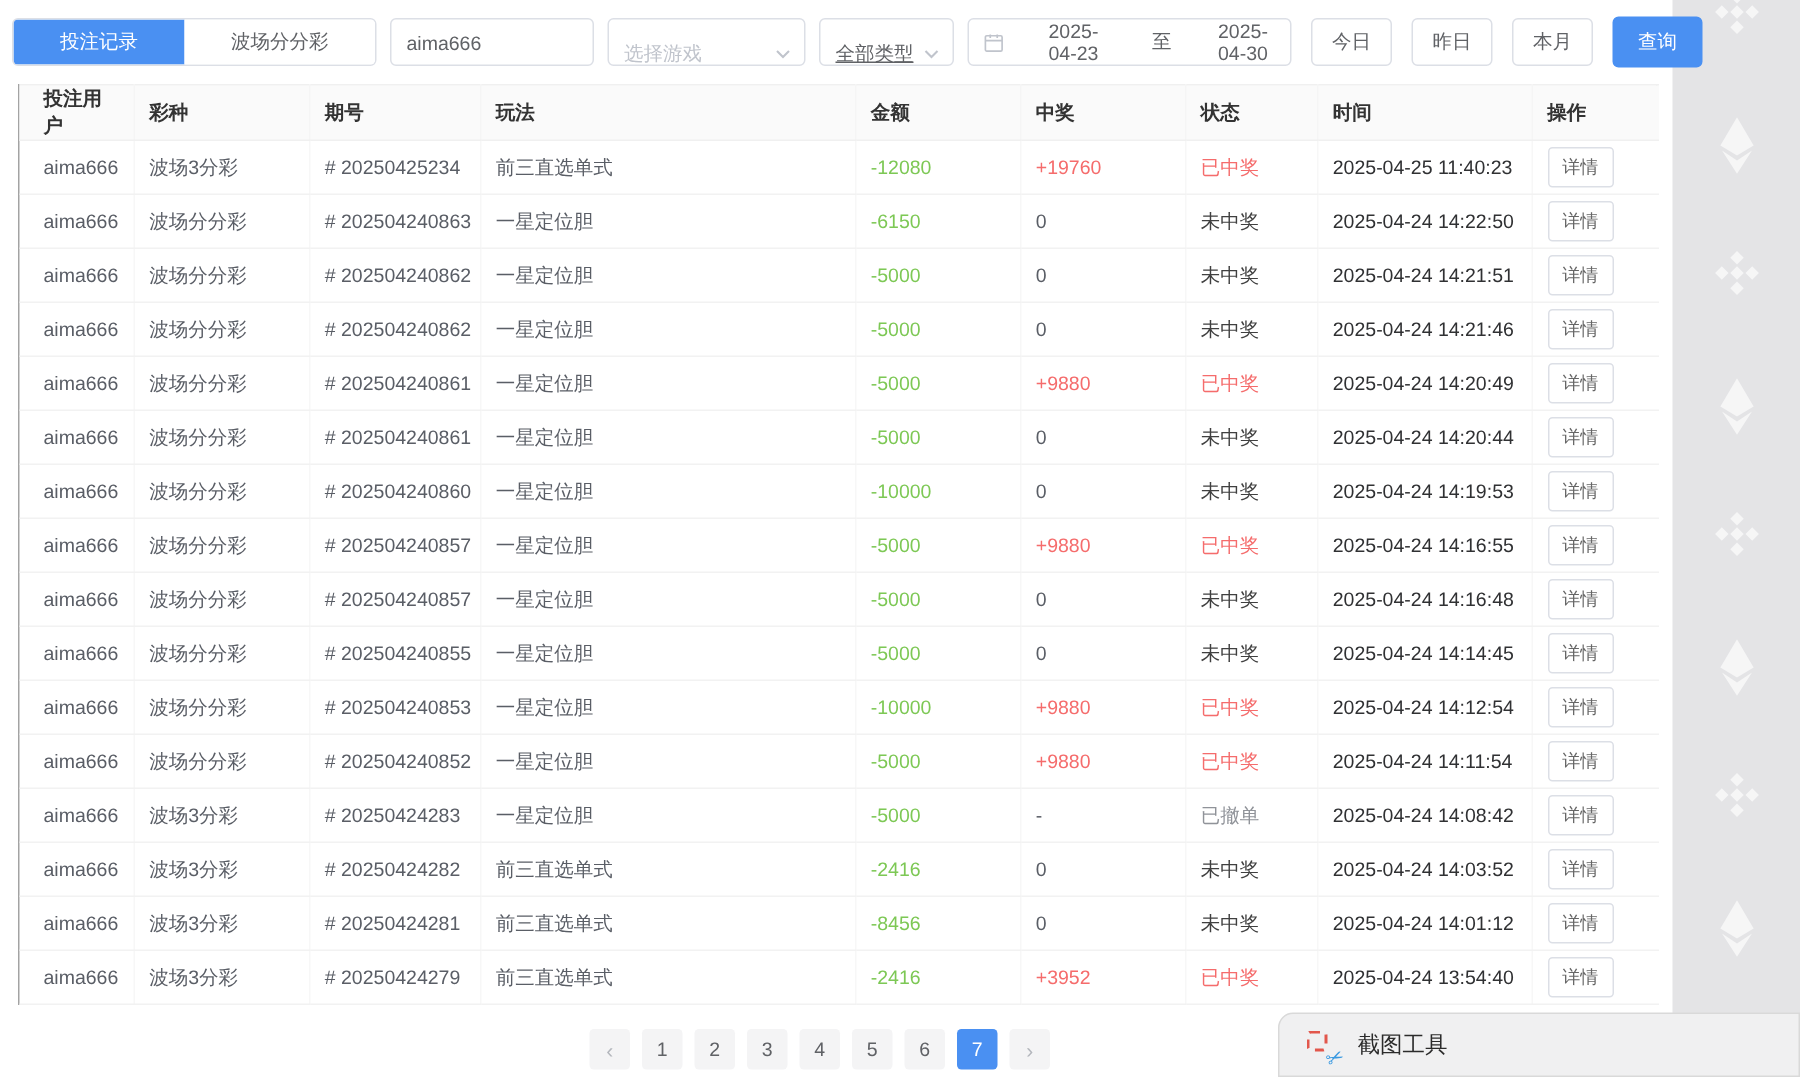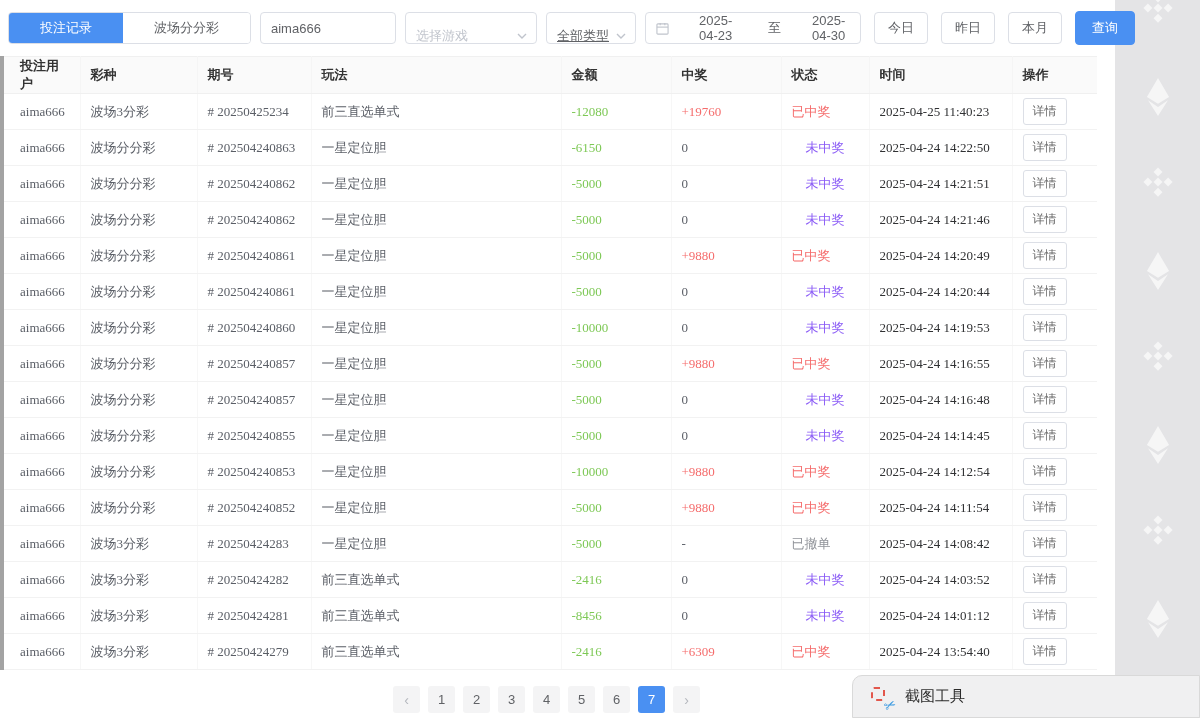--- a/index.html
+++ b/index.html
@@ -28,34 +28,34 @@
   .sel-type { width:90px;text-decoration:underline; }
   .chev { width:12px; height:12px; flex:0 0 auto; margin-left:6px; }
   .date-box { width:216px; padding:0 10px;gap:23px; }
   .date-box .cal { width:13px; height:13px; margin-right:7px; flex:0 0 auto; }
   .date-box .sep { margin:0 8px; color:#606266; }
   .btn { height:32px; border:1px solid #dcdfe6; border-radius:4px; background:#fff;
     font-size:13px; color:#606266; padding:0 13px; margin-left:13px; display:flex; align-items:center; cursor:pointer; }
   .btn.primary { background:#4a90f2; border-color:#4a90f2; color:#fff; padding:16px 16px; }
 
   
-  .grid-wrap { position:absolute; top:56px; left:0; width:1093px; border-left:4px solid #a3a3a3; border-right:1px solid #f0f0f0;font-family:Liberation Serif, serif; }
+  .grid-wrap { position:absolute; top:56px; left:12px; width:1093px; border-left:1px solid #a3a3a3; border-right:1px solid #f0f0f0; }
   table { width:100%; border-collapse:collapse; table-layout:fixed; }
   thead th { background:#fafafa; height:37px; text-align:left; font-size:13px; font-weight:bold;
     color:#333; padding:0 10px; border-top:1px solid #f0f0f0; border-bottom:1px solid #f0f0f0; border-right:1px solid #f5f5f5; }
   tbody td { height:36px; font-size:13px; color:#5a5e66; padding:0 10px;
     border-bottom:1px solid #f2f2f2; border-right:1px solid #f7f7f7; background:#fff;
     white-space:nowrap; overflow:hidden; }
   th:first-child, td:first-child { padding-left:16px; }
   th:last-child, td:last-child { border-right:none; }
   td.amount { color:#7dc855; }
   td.win.pos { color:#f56c6c; }
   td.win.zero, td.win.dash { color:#5a5e66; }
   td.status.win { color:#f56c6c; }
-  td.status.lose { color:#8b5cf6;text-align:center; }
+  td.status.lose { color:#404040; }
   td.status.cancel { color:#909399; }
   td.time { color:#303133; }
   .detail-btn { border:1px solid #dcdfe6; border-radius:3px; background:#fff; color:#666;
     font-size:12px; padding:4px 9px; cursor:pointer; font-family:inherit; }
 
   
   .pagination { position:absolute; top:686px; left:0; width:1093px;
     display:flex; justify-content:center; align-items:center; gap:8px; }
   .page-btn { min-width:27px; height:27px; border-radius:3px; background:#f4f4f5; color:#606266;
     font-size:13px; display:flex; align-items:center; justify-content:center; cursor:pointer; }
@@ -455,21 +455,21 @@
               <button class="detail-btn">详情</button>
             </td>
           </tr>
 
           <tr>
             <td>aima666</td>
             <td>波场3分彩</td>
             <td># 20250424279</td>
             <td>前三直选单式</td>
             <td class="amount">-2416</td>
-            <td class="win pos">+6309</td>
+            <td class="win pos">+3952</td>
             <td class="status win">已中奖</td>
             <td class="time">2025-04-24 13:54:40</td>
             <td>
               <button class="detail-btn">详情</button>
             </td>
           </tr>
         </tbody>
     </table>
   </div>
 

